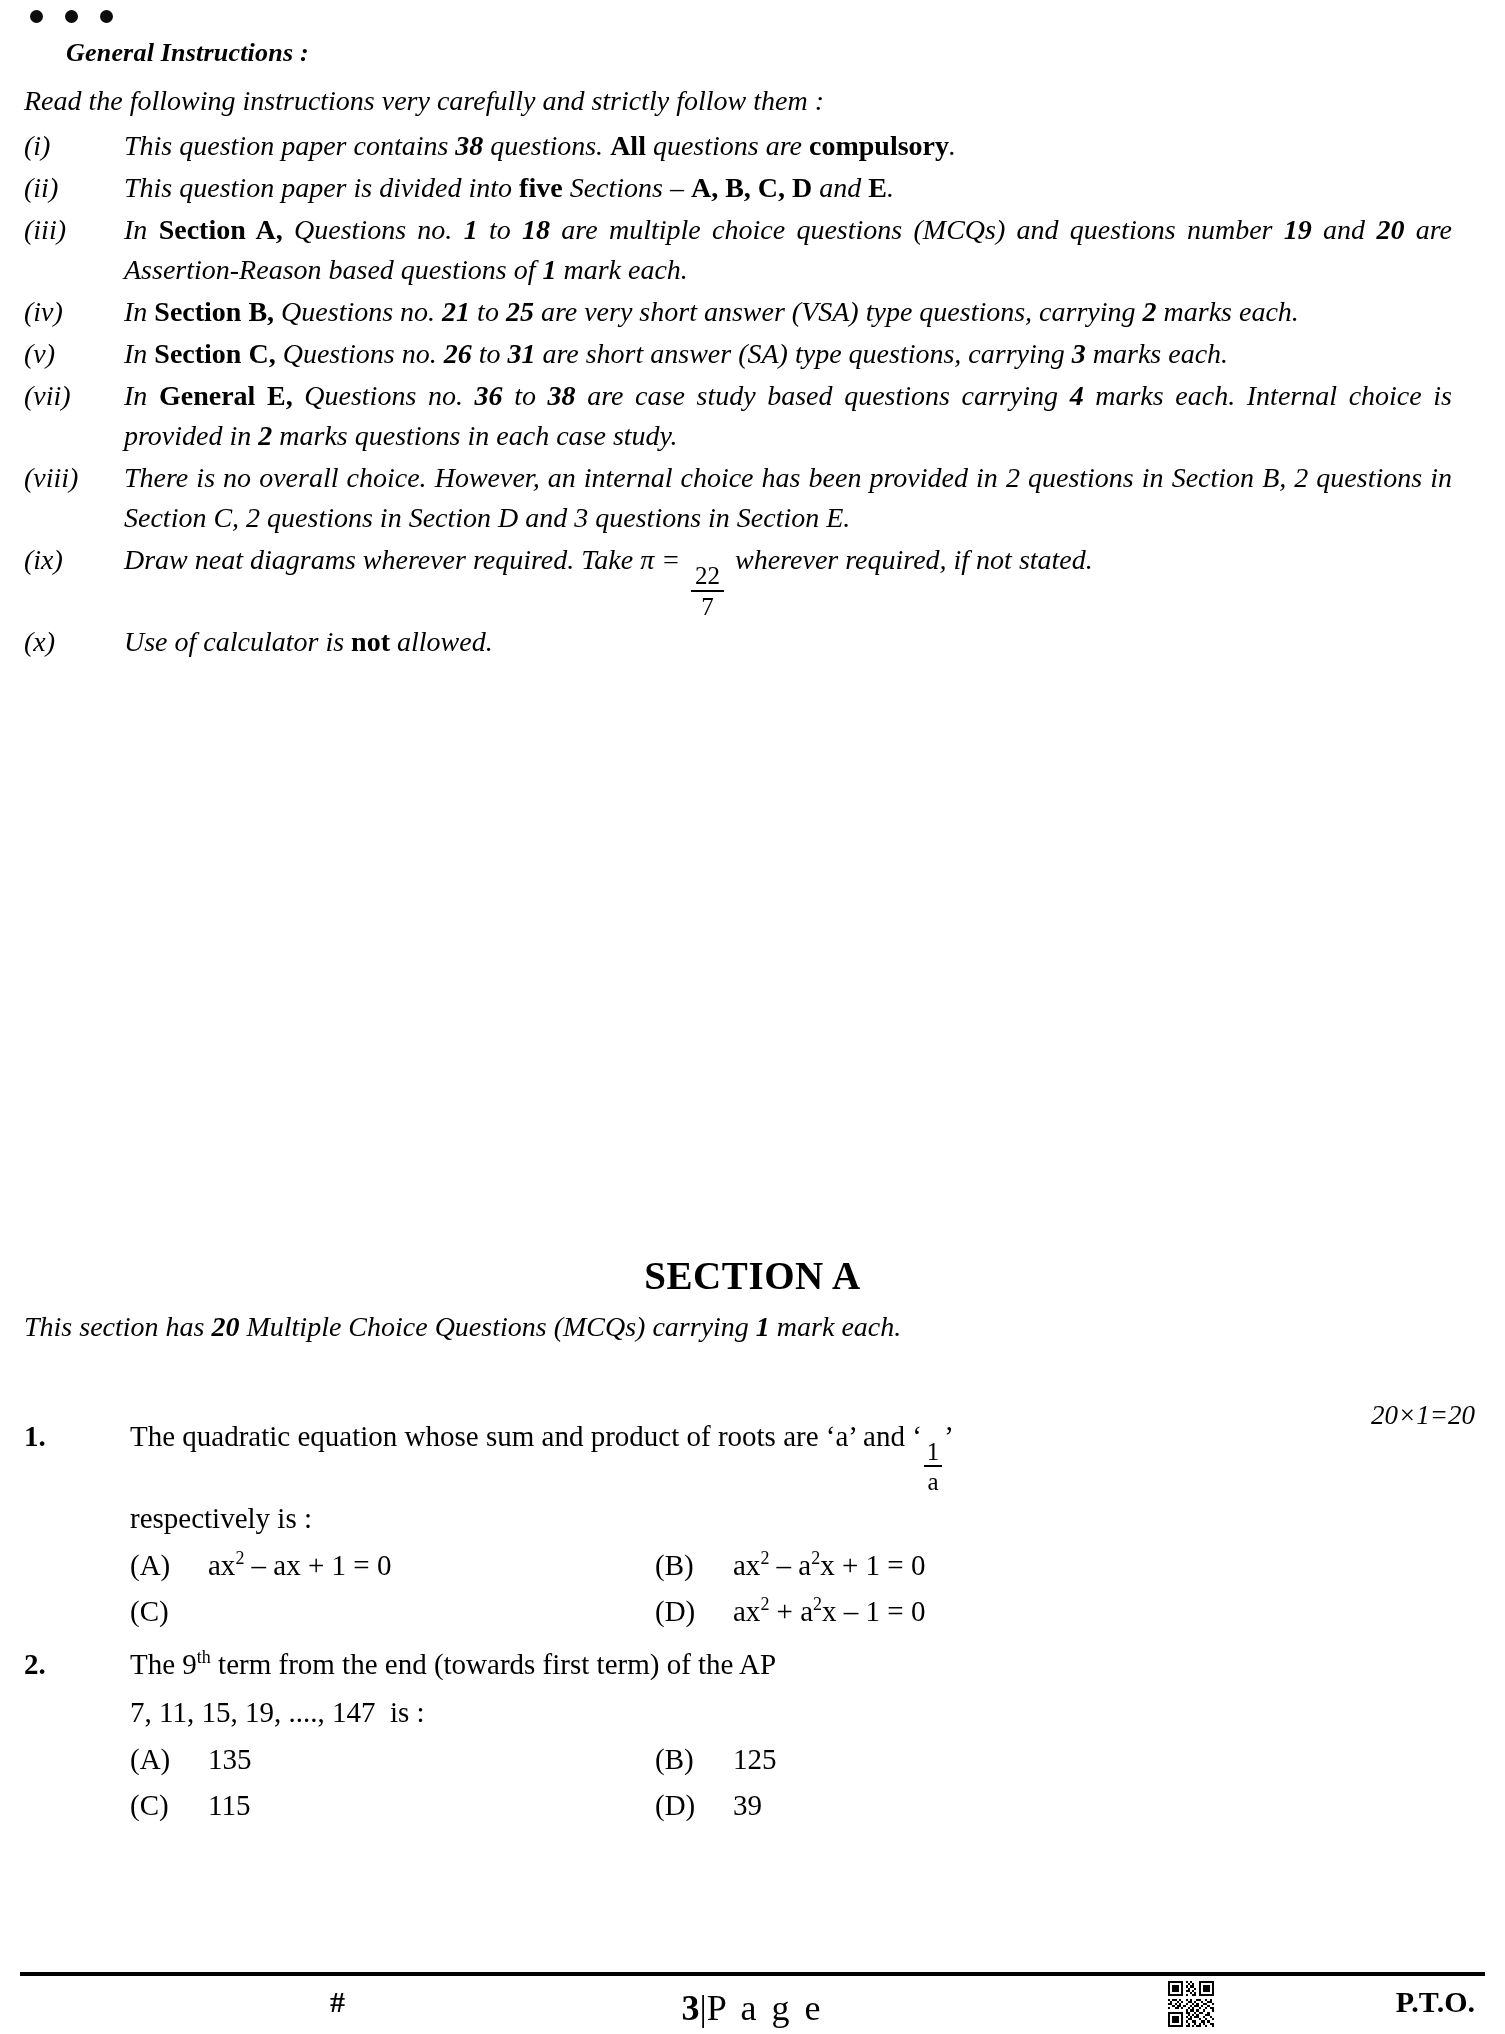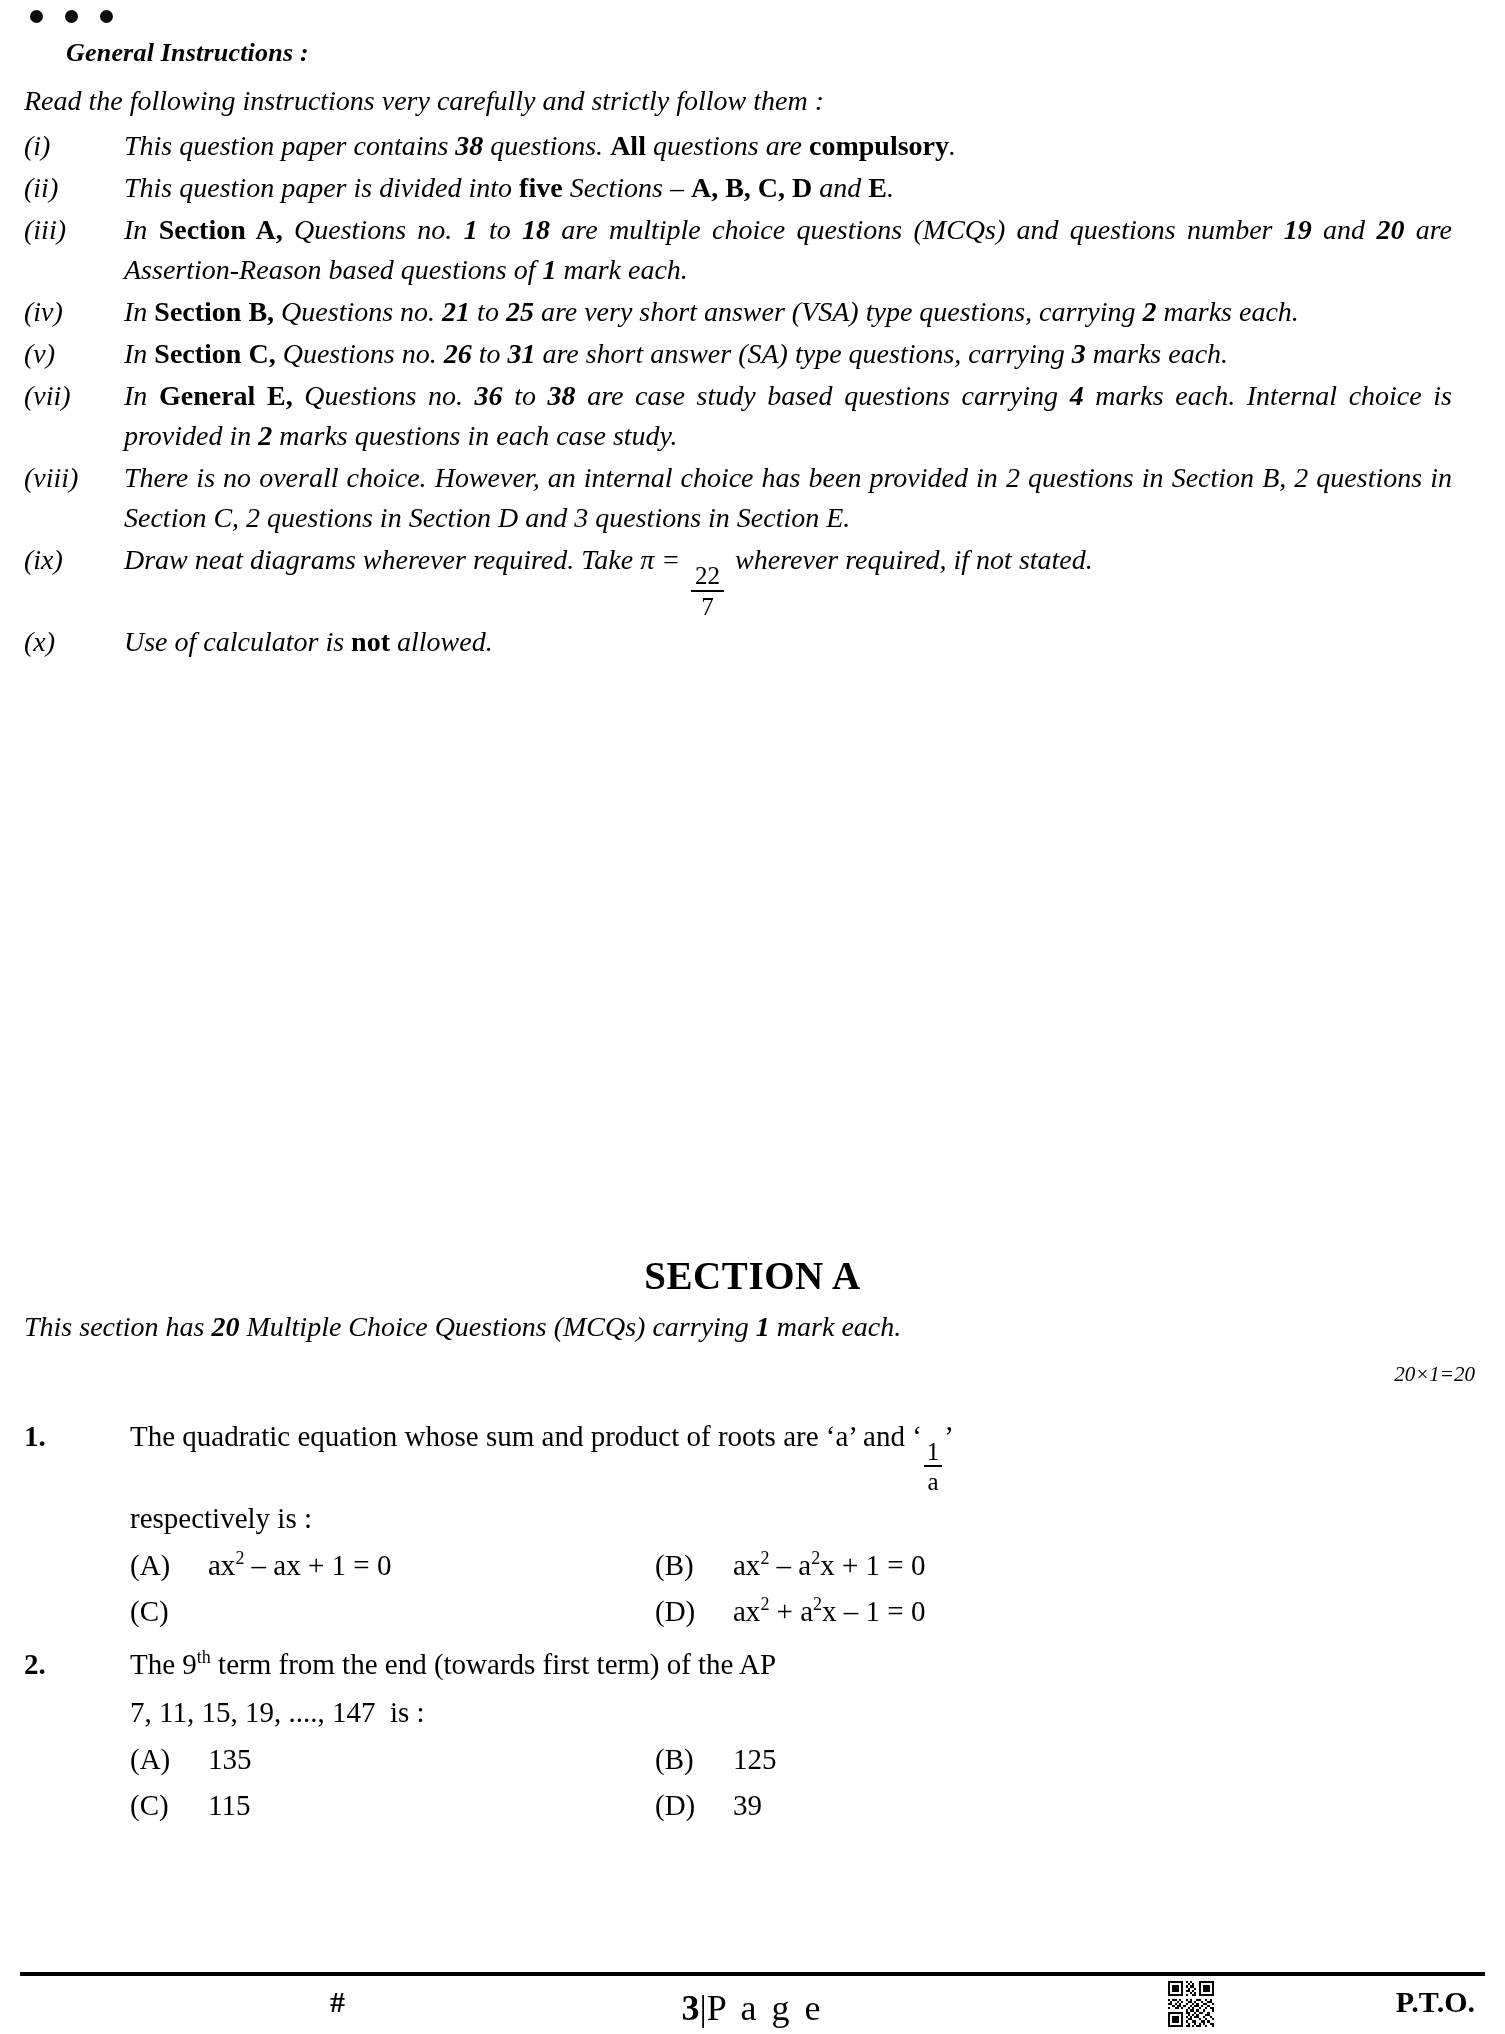--- a/index.html
+++ b/index.html
@@ -135,24 +135,24 @@
   }
   .section-sub {
     position: absolute;
     top: 1311px;
     left: 24px;
     font-style: italic;
     font-size: 28px;
   }
   .marks-note {
     position: absolute;
-    top: 1362px;
+    top: 1400px;
     right: 30px;
     font-style: italic;
-    font-size: 21px;
+    font-size: 27px;
   }
 
   
   .questions {
     position: absolute;
     top: 1412px;
     left: 24px;
     width: 1440px;
   }
   .q-block { margin-bottom: 6px; }

